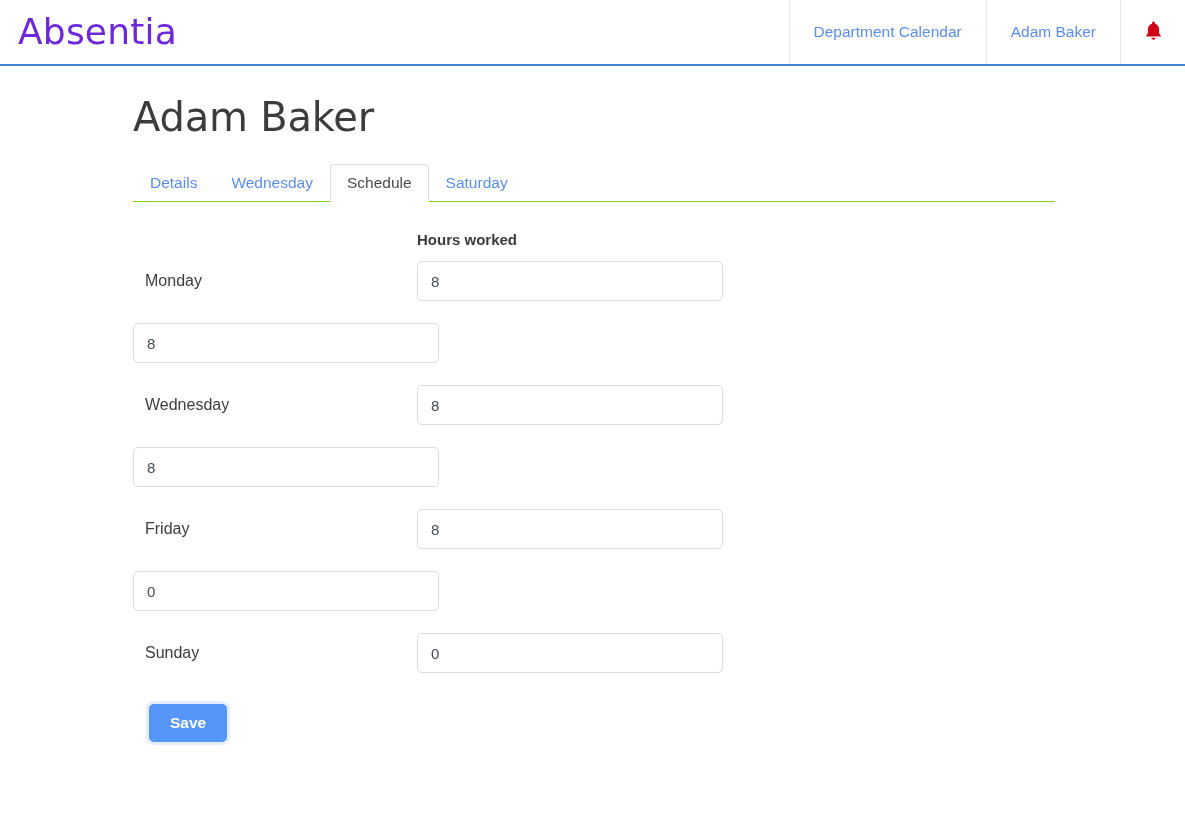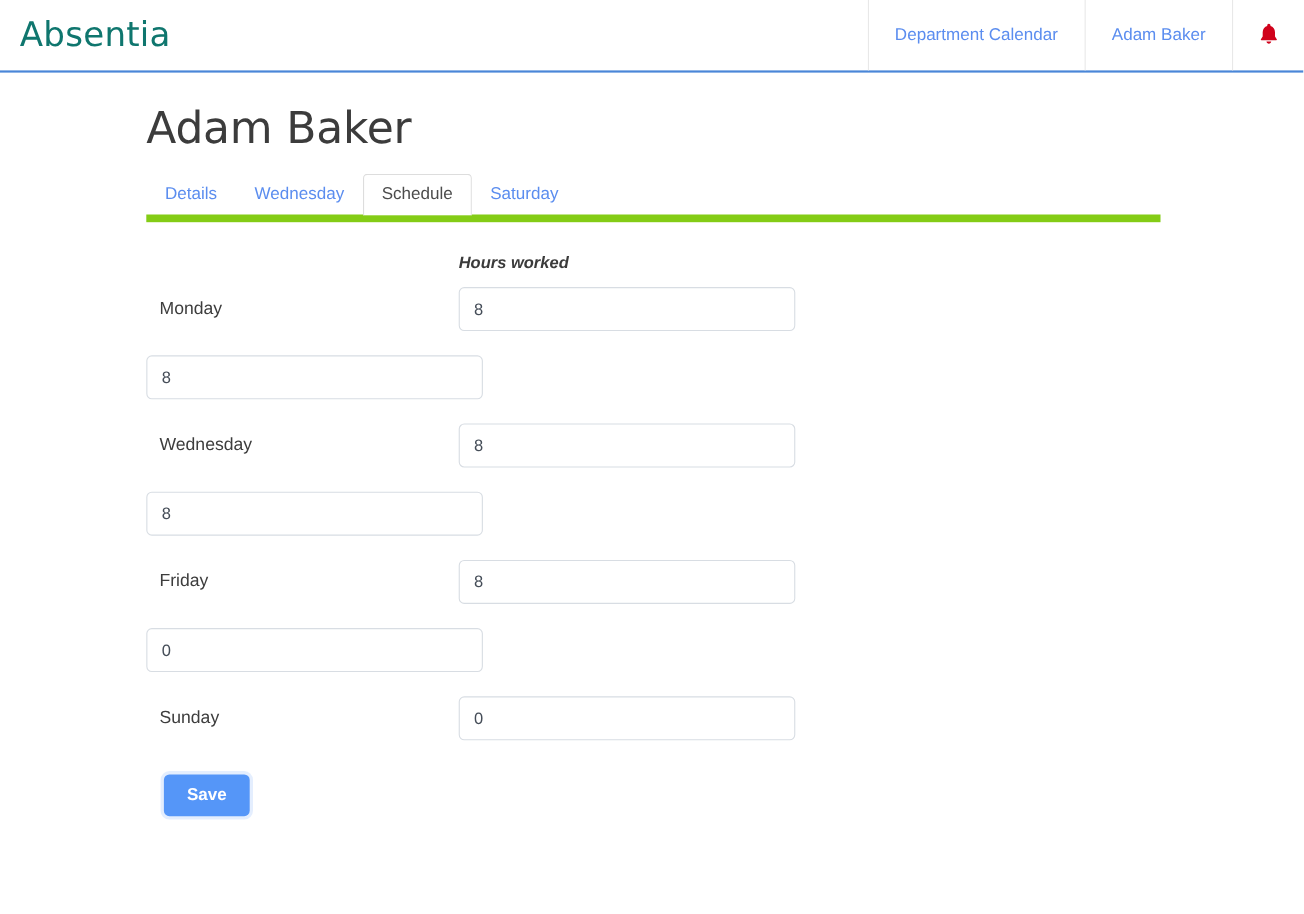--- a/index.html
+++ b/index.html
@@ -26,23 +26,23 @@
     border-bottom: 2px solid #4a86d8;
     display: flex;
     align-items: stretch;
     justify-content: space-between;
   }
   .brand {
     display: flex;
     align-items: center;
     padding-left: 18px;
     font-family: "DejaVu Sans", sans-serif;
-    font-size: 31px;
+    font-size: 36px;
     font-weight: 400;
-    color: #0f766e;
+    color: #6d28d9;
     letter-spacing: 0.2px;
     text-decoration: none;
     line-height: 1;
   }
   .nav-right {
     display: flex;
     align-items: stretch;
   }
   .nav-item {
     display: flex;
@@ -84,21 +84,21 @@
     padding-top: 28px;
     letter-spacing: -0.2px;
     line-height: 1.15;
   }
 
   
   .tabs {
     margin-top: 24px;
     display: flex;
     align-items: flex-end;
-    border-bottom: 7px solid #84cc16;
+    border-bottom: 1px solid #84cc16;
     height: 38px;
     position: relative;
   }
   .tab {
     display: inline-flex;
     align-items: center;
     height: 38px;
     padding: 0 16px;
     font-size: 15.5px;
     color: #5b8def;
@@ -124,21 +124,20 @@
   .col-header-row {
     display: flex;
     align-items: center;
     height: 22px;
   }
   .col-spacer { width: 284px; flex: 0 0 284px; }
   .col-header {
     font-size: 15px;
     font-weight: bold;
     color: #3b3b3b;
-    font-style: italic;
   }
   .row {
     display: flex;
     align-items: center;
     height: 62px;
   }
   .row-label {
     width: 284px;
     flex: 0 0 284px;
     padding-left: 12px;

